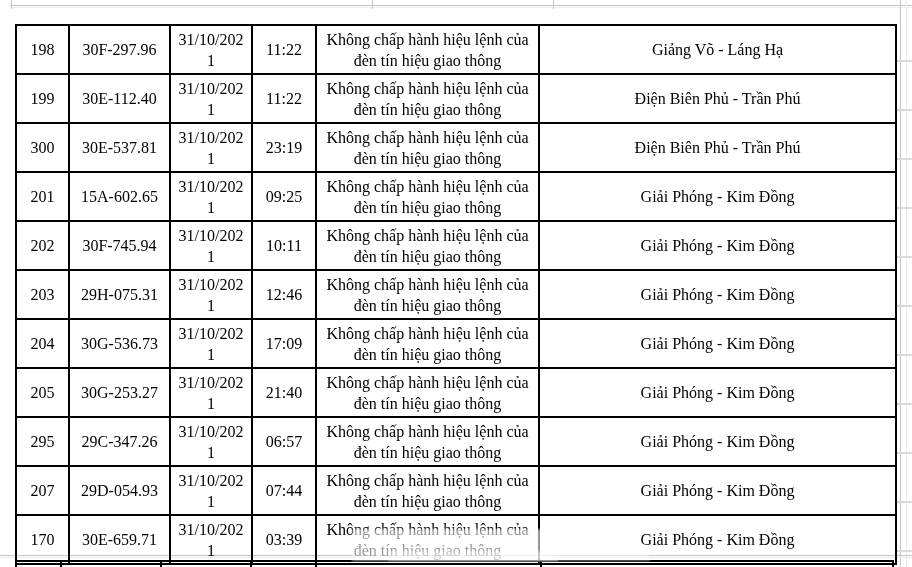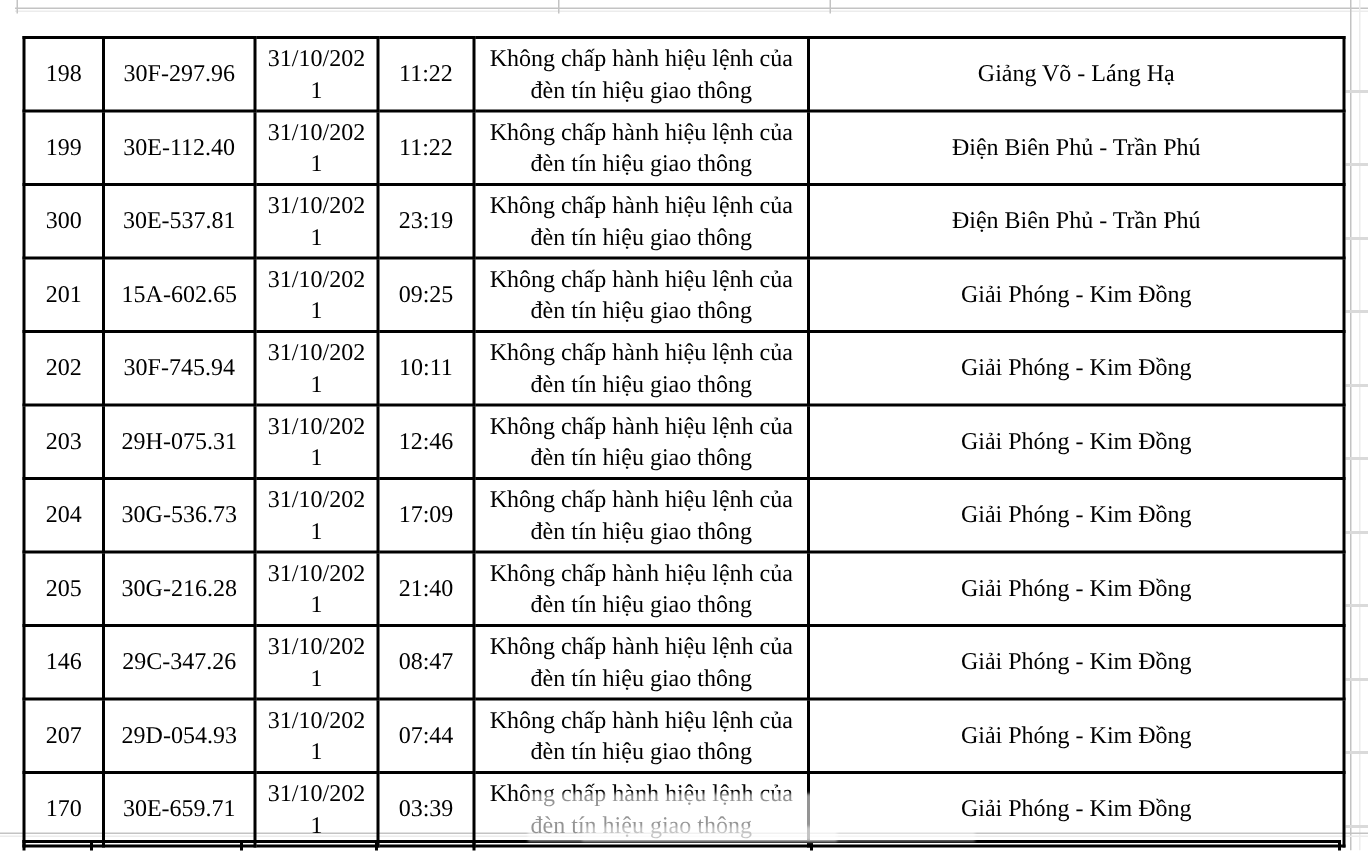--- a/index.html
+++ b/index.html
@@ -173,31 +173,31 @@
       <tr>
     <td>204</td>
     <td>30G-536.73</td>
     <td><div class="date-wrap">31/10/2021</div></td>
     <td>17:09</td>
     <td>Không chấp hành hiệu lệnh của đèn tín hiệu giao thông</td>
     <td>Giải Phóng - Kim Đồng</td>
   </tr>
       <tr>
     <td>205</td>
-    <td>30G-216.28</td>
+    <td>30G-253.27</td>
     <td><div class="date-wrap">31/10/2021</div></td>
     <td>21:40</td>
     <td>Không chấp hành hiệu lệnh của đèn tín hiệu giao thông</td>
     <td>Giải Phóng - Kim Đồng</td>
   </tr>
       <tr>
-    <td>146</td>
+    <td>295</td>
     <td>29C-347.26</td>
     <td><div class="date-wrap">31/10/2021</div></td>
-    <td>08:47</td>
+    <td>06:57</td>
     <td>Không chấp hành hiệu lệnh của đèn tín hiệu giao thông</td>
     <td>Giải Phóng - Kim Đồng</td>
   </tr>
       <tr>
     <td>207</td>
     <td>29D-054.93</td>
     <td><div class="date-wrap">31/10/2021</div></td>
     <td>07:44</td>
     <td>Không chấp hành hiệu lệnh của đèn tín hiệu giao thông</td>
     <td>Giải Phóng - Kim Đồng</td>

